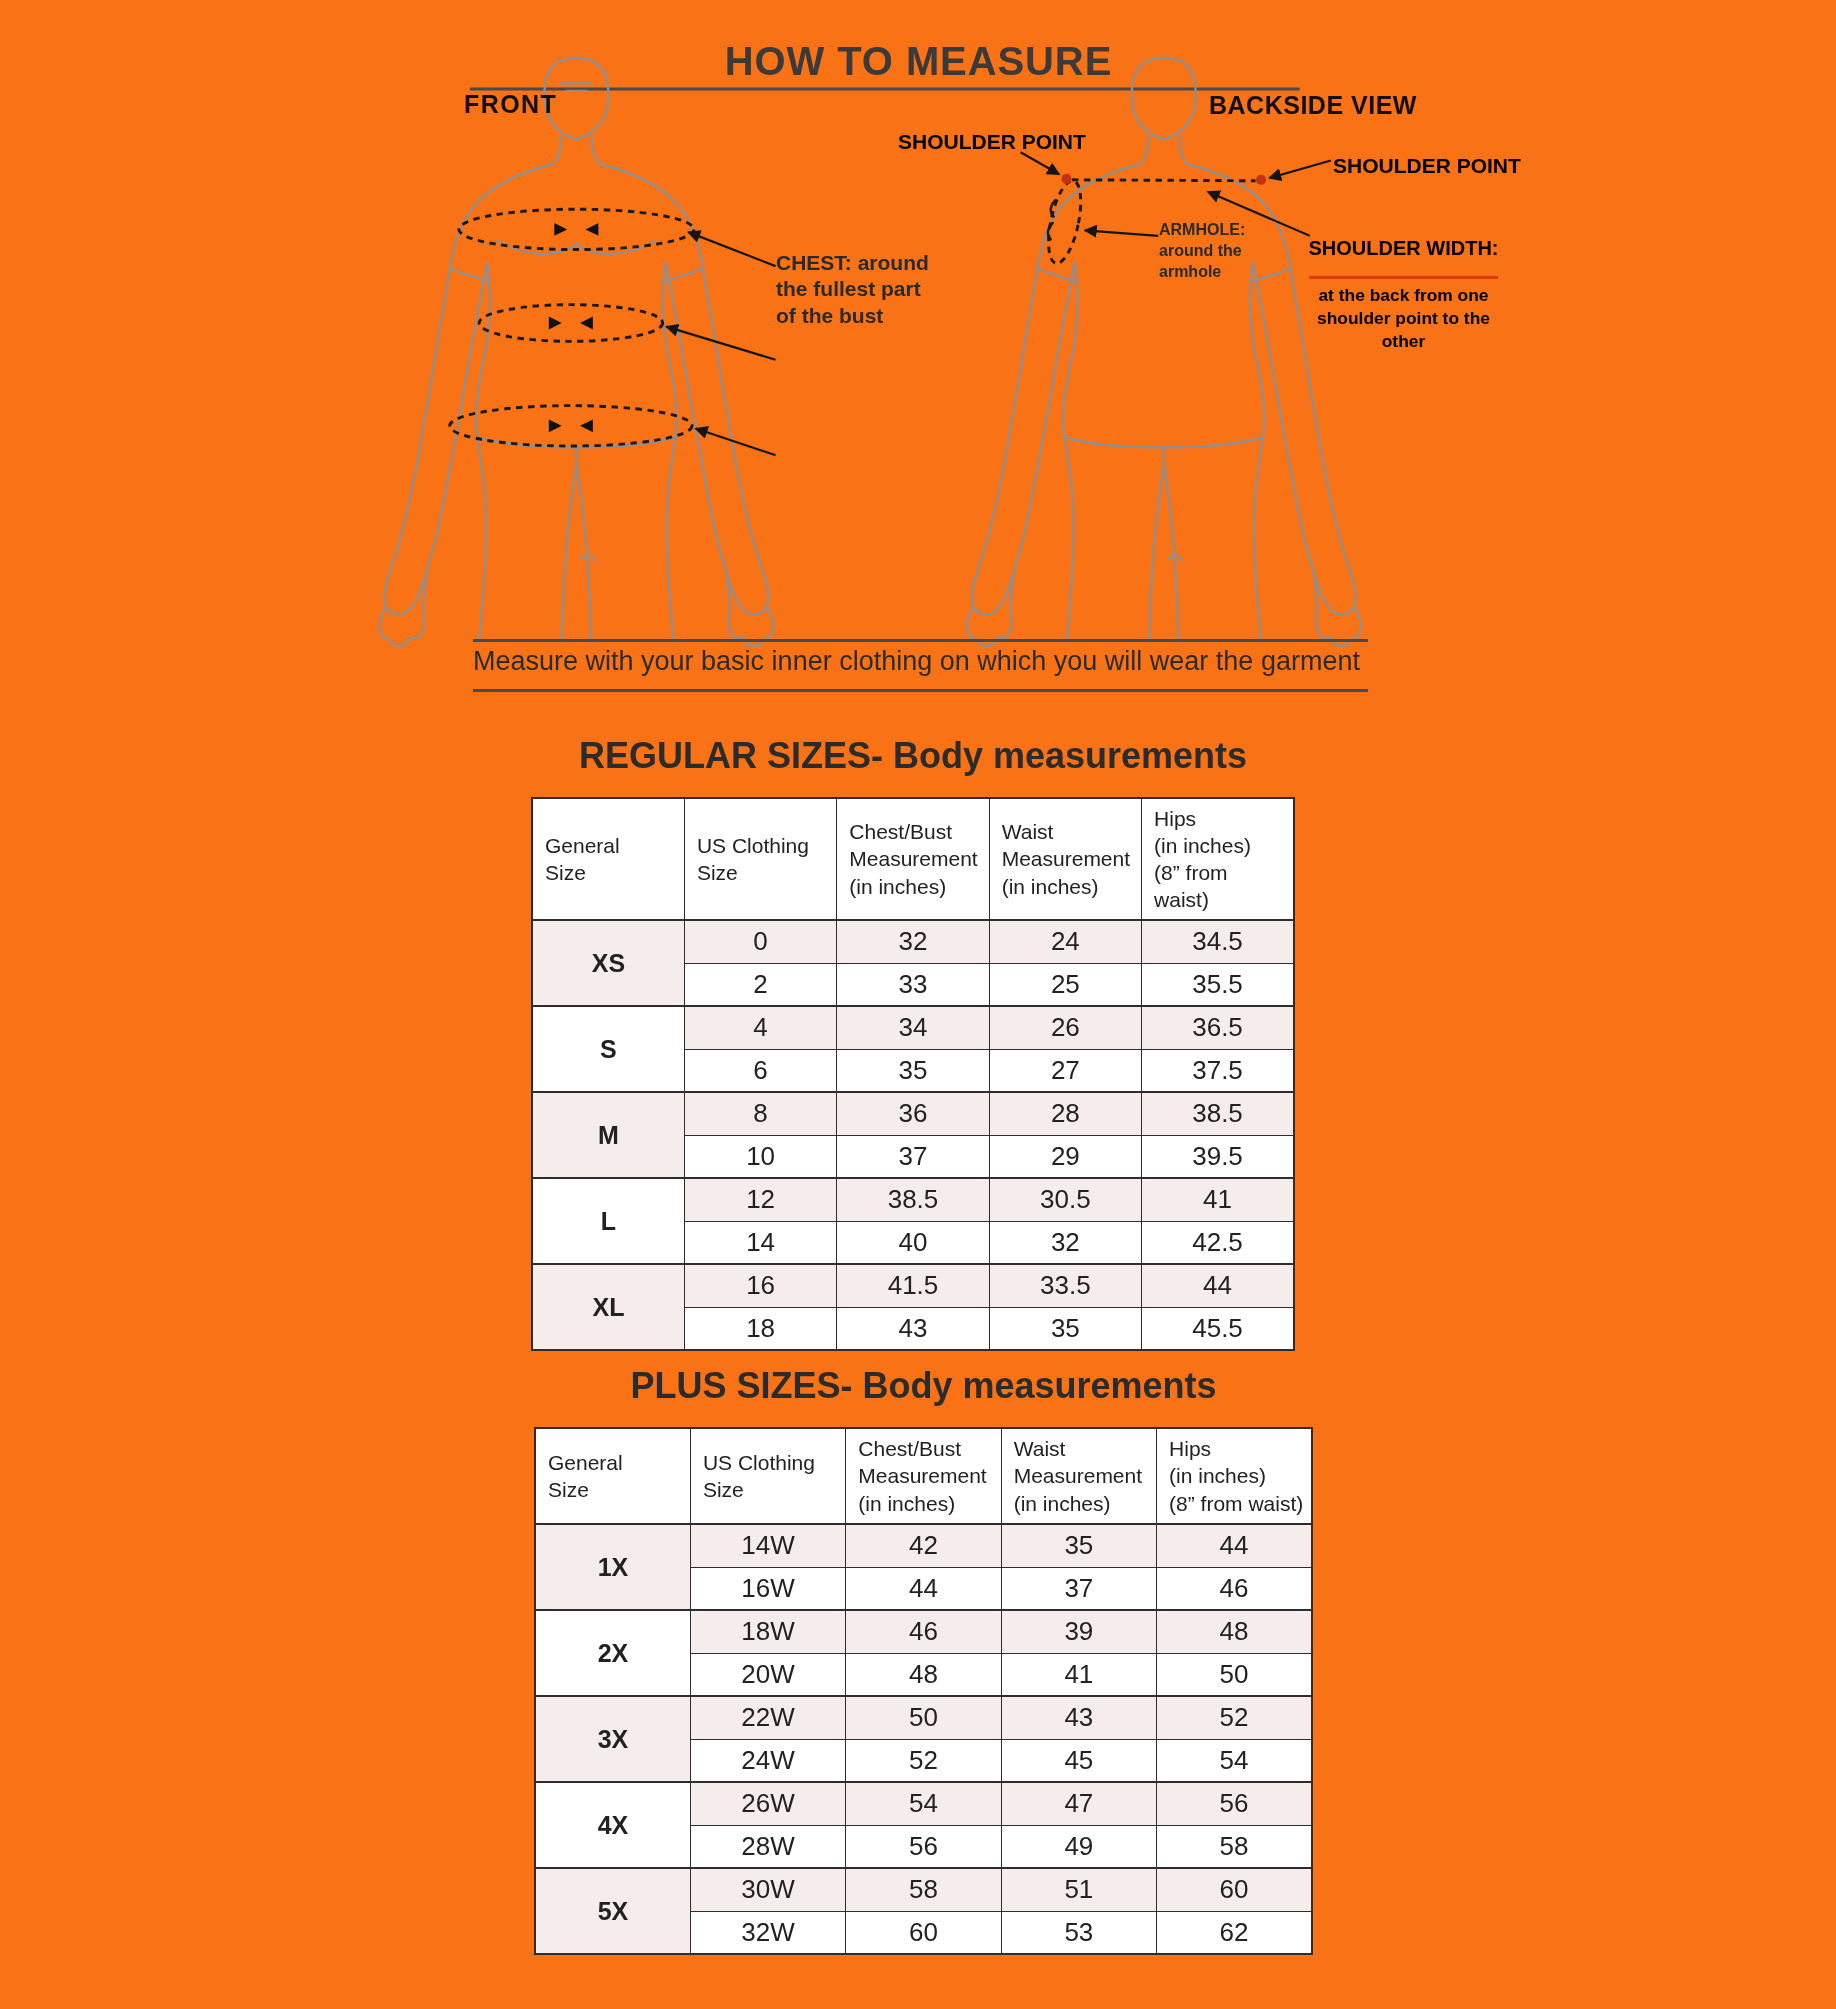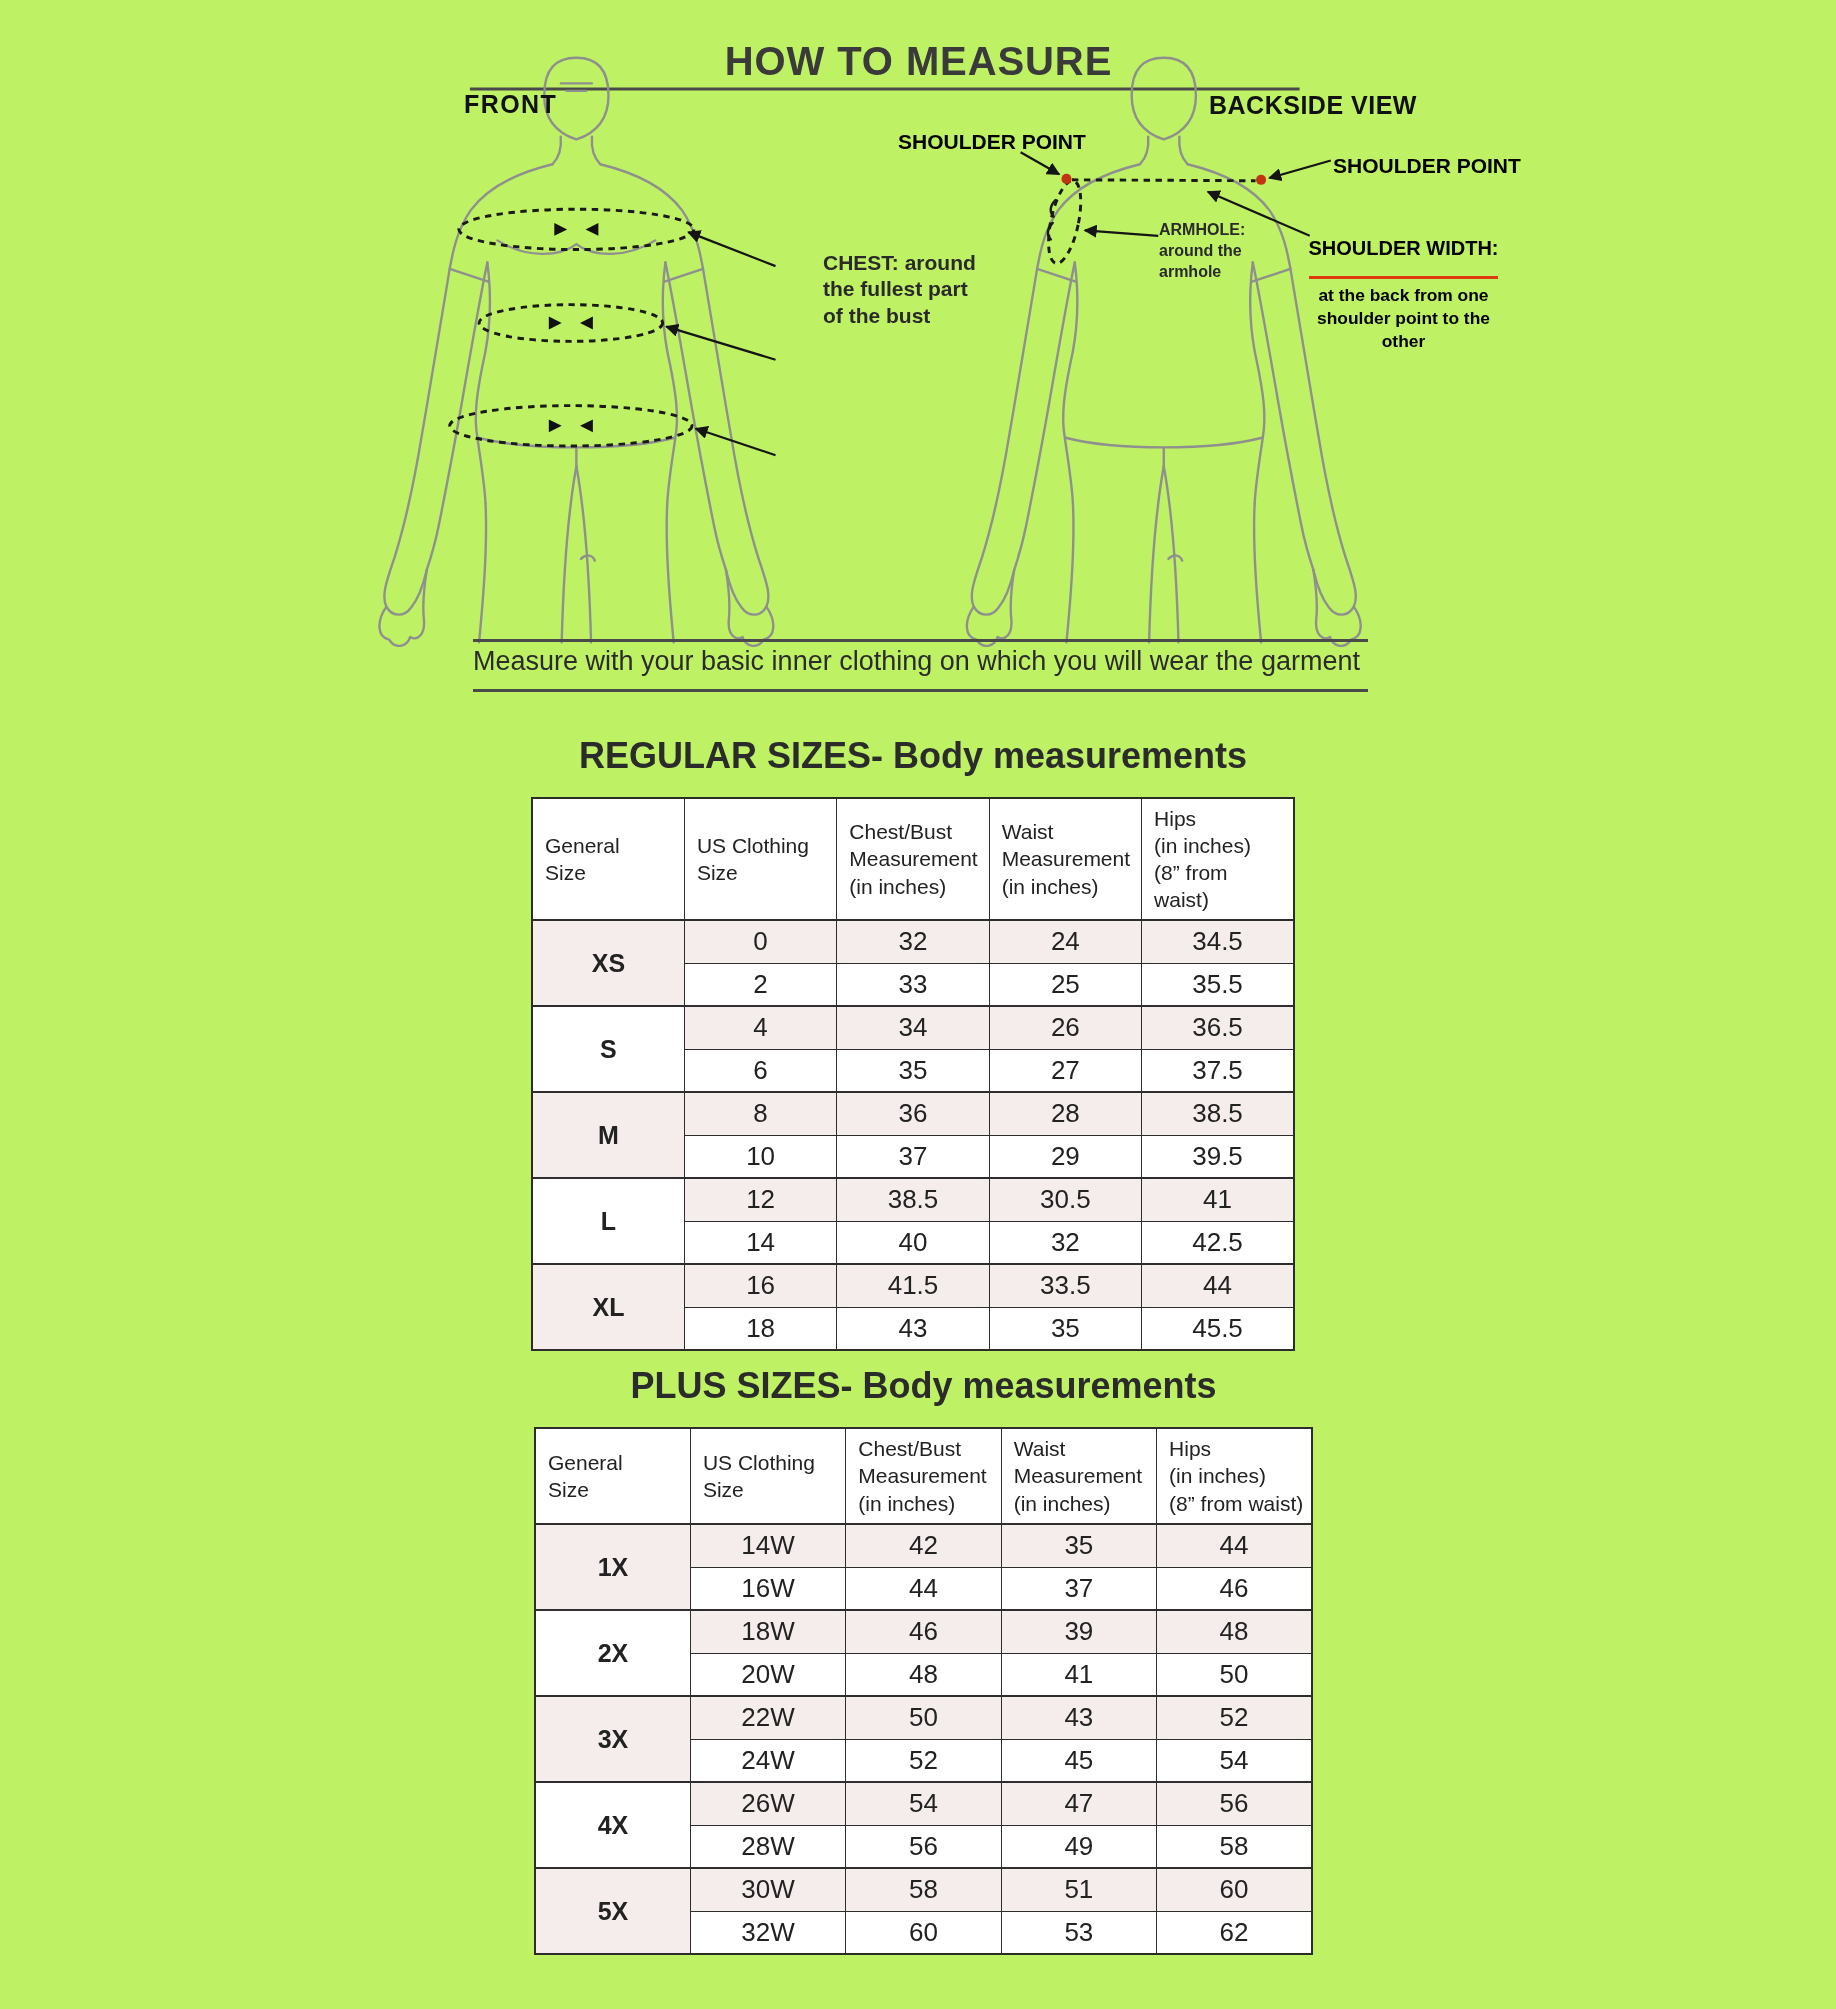--- a/index.html
+++ b/index.html
@@ -5,28 +5,28 @@
   :root{
     --accent-red:#dd3b0f;
     --row-shade:#f5edeb;
     --table-border:#2d2d2d;
     --line-art:#8f8f8f;
     --rule:#4a4a4a;
   }
   *{box-sizing:border-box;}
   html,body{margin:0;padding:0;background:#fff;}
   body{font-family:"Liberation Sans","DejaVu Sans",sans-serif;color:#1d1d1d;}
-  .canvas{position:relative;width:1837px;height:2009px;background:#bef264;overflow:hidden;}
+  .canvas{position:relative;width:1837px;height:2009px;background:#f97316;overflow:hidden;}
 
   .page-title{position:absolute;left:0;right:0;top:39px;text-align:center;
     font-size:40px;font-weight:600;letter-spacing:0.9px;color:#3a3a3a;}
 
   .lbl{position:absolute;white-space:nowrap;}
   .view-label{font-size:25px;font-weight:700;letter-spacing:1.4px;color:#111;}
-  .note{position:absolute;font-size:21px;font-weight:600;line-height:1.26;color:#2a2a2a;margin-left:47px;}
+  .note{position:absolute;font-size:21px;font-weight:600;line-height:1.26;color:#2a2a2a;}
   .hardlbl{font-size:21px;font-weight:700;color:#000;}
   .armhole-note{position:absolute;font-size:16px;font-weight:600;line-height:1.3;color:#2a2a2a;width:124px;}
   .sw-block{position:absolute;width:195px;text-align:center;color:#000;}
   .sw-title{display:inline-block;font-size:20px;font-weight:700;padding-bottom:16px;
     border-bottom:3.7px solid var(--accent-red);}
   .sw-desc{font-size:17.4px;font-weight:700;line-height:1.32;margin-top:4.6px;}
 
   .diagram-art{position:absolute;left:321px;top:55px;width:1111px;height:592px;}
 
   .rule-line{position:absolute;height:2.8px;background:var(--rule);}

